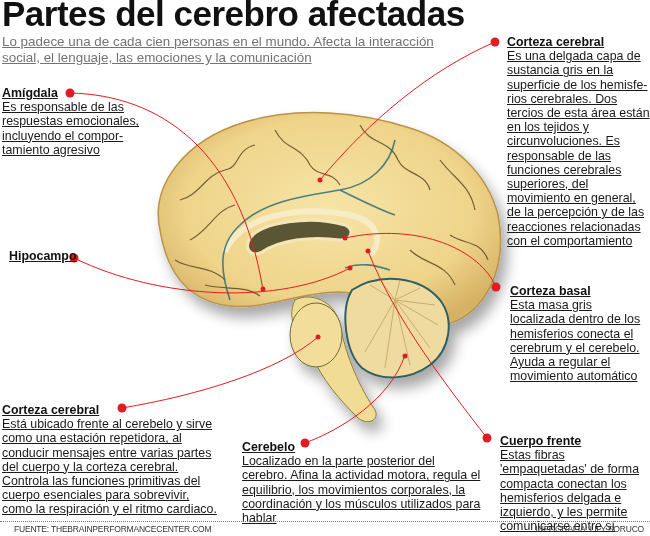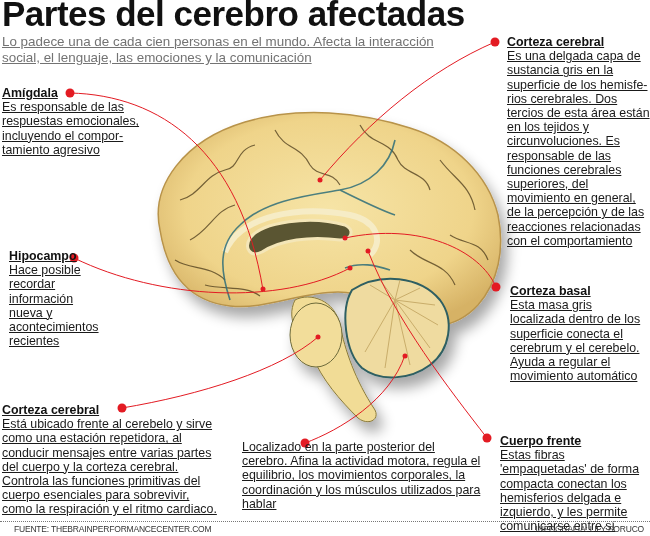--- a/index.html
+++ b/index.html
@@ -117,34 +117,34 @@
   <span class="b">Es responsable de las respuestas emocionales, incluyendo el compor-tamiento agresivo</span>
 </div>
 
 <div class="callout" style="left:507px; top:35px; width:143px;">
   <span class="h">Corteza cerebral</span>
   <span class="b">Es una delgada capa de sustancia gris en la superficie de los hemisfe-rios cerebrales. Dos tercios de esta área están en los tejidos y circunvoluciones. Es responsable de las funciones cerebrales superiores, del movimiento en general, de la percepción y de las reacciones relacionadas con el comportamiento</span>
 </div>
 
 <div class="callout" style="left:9px; top:249px; width:95px;">
   <span class="h">Hipocampo</span>
-  <span class="b">Hace posible recordar información nueva y acontecimientos recientes</span>
 </div>
 
 <div class="callout" style="left:510px; top:284px; width:140px;">
   <span class="h">Corteza basal</span>
-  <span class="b">Esta masa gris localizada dentro de los superficie conecta el cerebrum y el cerebelo. Ayuda a regular el movimiento automático</span>
+  <span class="b">Esta masa gris localizada dentro de los hemisferios conecta el cerebrum y el cerebelo. Ayuda a regular el movimiento automático</span>
 </div>
 
 <div class="callout" style="left:2px; top:403px; width:215px;">
   <span class="h">Corteza cerebral</span>
   <span class="b">Está ubicado frente al cerebelo y sirve como una estación repetidora, al conducir mensajes entre varias partes del cuerpo y la corteza cerebral. Controla las funciones primitivas del cuerpo esenciales para sobrevivir, como la respiración y el ritmo cardiaco.</span>
 </div>
 
 <div class="callout" style="left:242px; top:440px; width:240px;">
+  <span class="h">Cerebelo</span>
   <span class="b">Localizado en la parte posterior del cerebro. Afina la actividad motora, regula el equilibrio, los movimientos  corporales, la coordinación y los músculos utilizados para hablar</span>
 </div>
 
 <div class="callout" style="left:500px; top:434px; width:150px;">
   <span class="h">Cuerpo frente</span>
   <span class="b">Estas fibras 'empaquetadas' de forma compacta conectan los hemisferios delgada e izquierdo, y les permite comunicarse entre sí</span>
 </div>
 
 <div class="footer-rule"></div>
 <div class="footer left">FUENTE: THEBRAINPERFORMANCECENTER.COM</div>

